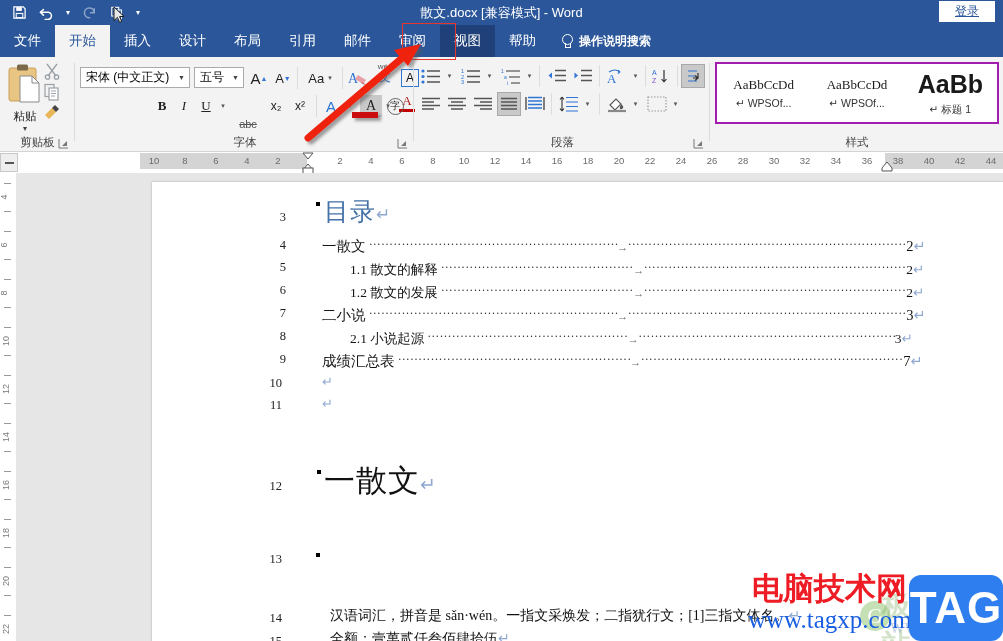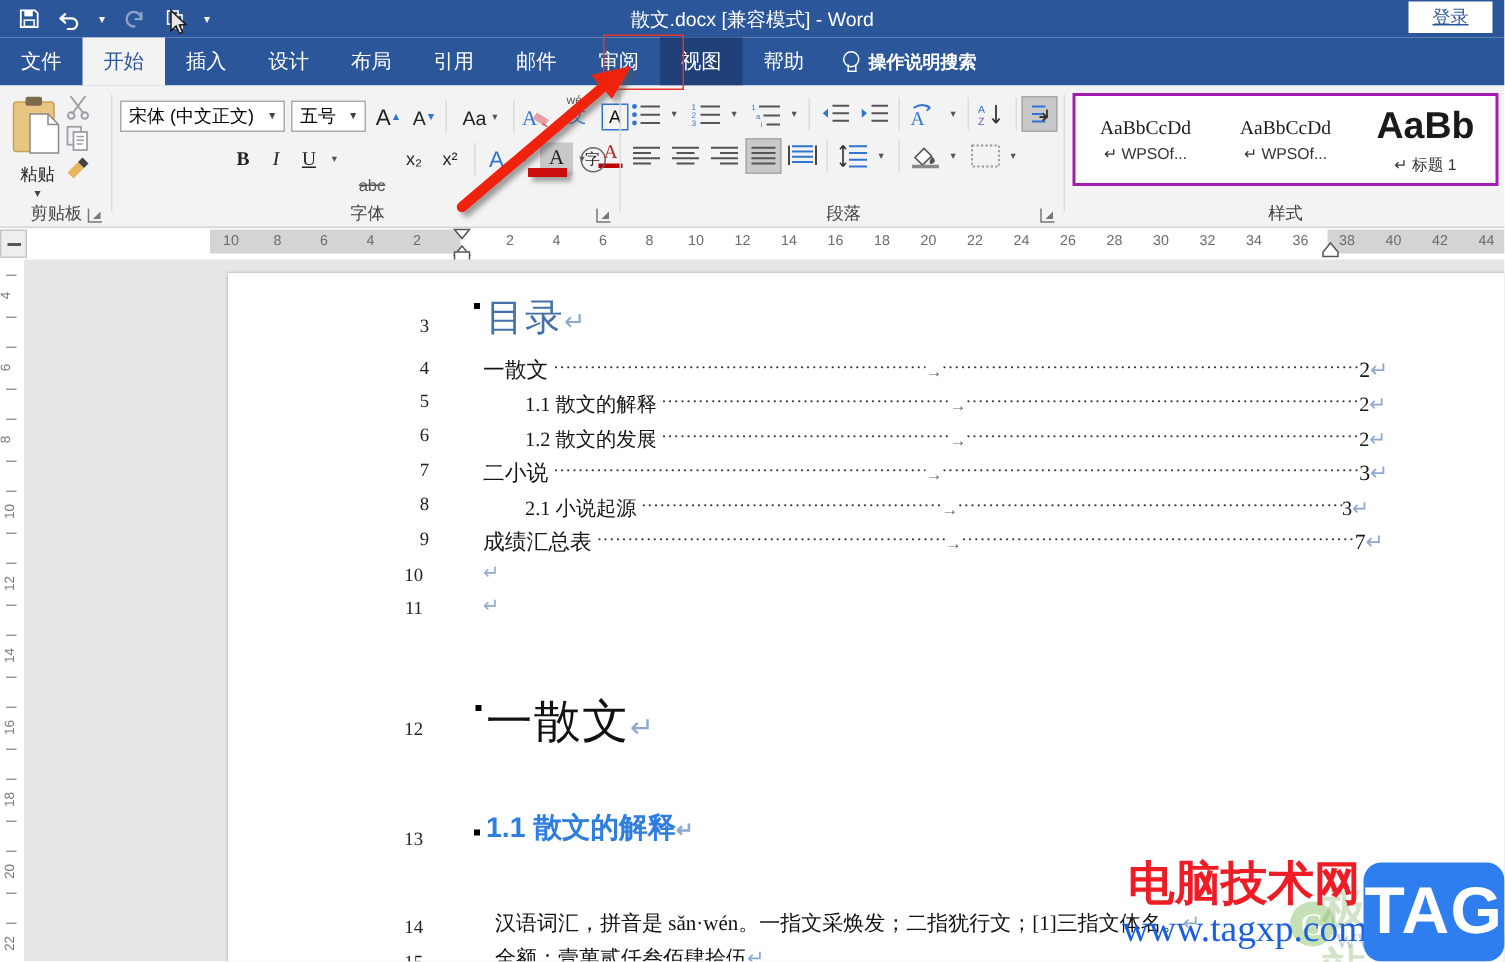--- a/index.html
+++ b/index.html
@@ -732,23 +732,20 @@
     <div class="docline pilcrow" style="left:170px; top:214px; font-size:13px;">↵</div>
 
     <div class="linenum" style="left:104px; top:297px;">12</div>
     <div class="blacksq" style="left:165px; top:288px;"></div>
     <div class="docline h1-san" style="left:172px; top:278px;">
       <span>一散文</span><span class="pilcrow" style="font-size:19px">↵</span>
     </div>
 
     <div class="linenum" style="left:104px; top:370px;">13</div>
     <div class="blacksq" style="left:164px; top:371px;"></div>
-    <div class="docline h2-san" style="left:172px; top:357px;">
-      <span>1.1 散文的解释</span><span class="pilcrow" style="font-size:14px">↵</span>
-    </div>
 
     <div class="linenum" style="left:104px; top:429px;">14</div>
     <div class="docline body-line" style="left:178px; top:425px;">
       <span>汉语词汇，拼音是 sǎn·wén。一指文采焕发；二指犹行文；[1]三指文体名。</span><span class="pilcrow">↵</span>
     </div>
 
     <div class="linenum" style="left:104px; top:452px;">15</div>
     <div class="docline body-line" style="left:178px; top:448px;">
       <span>全额：壹萬贰仟叁佰肆拾伍</span><span class="pilcrow">↵</span>
     </div>

